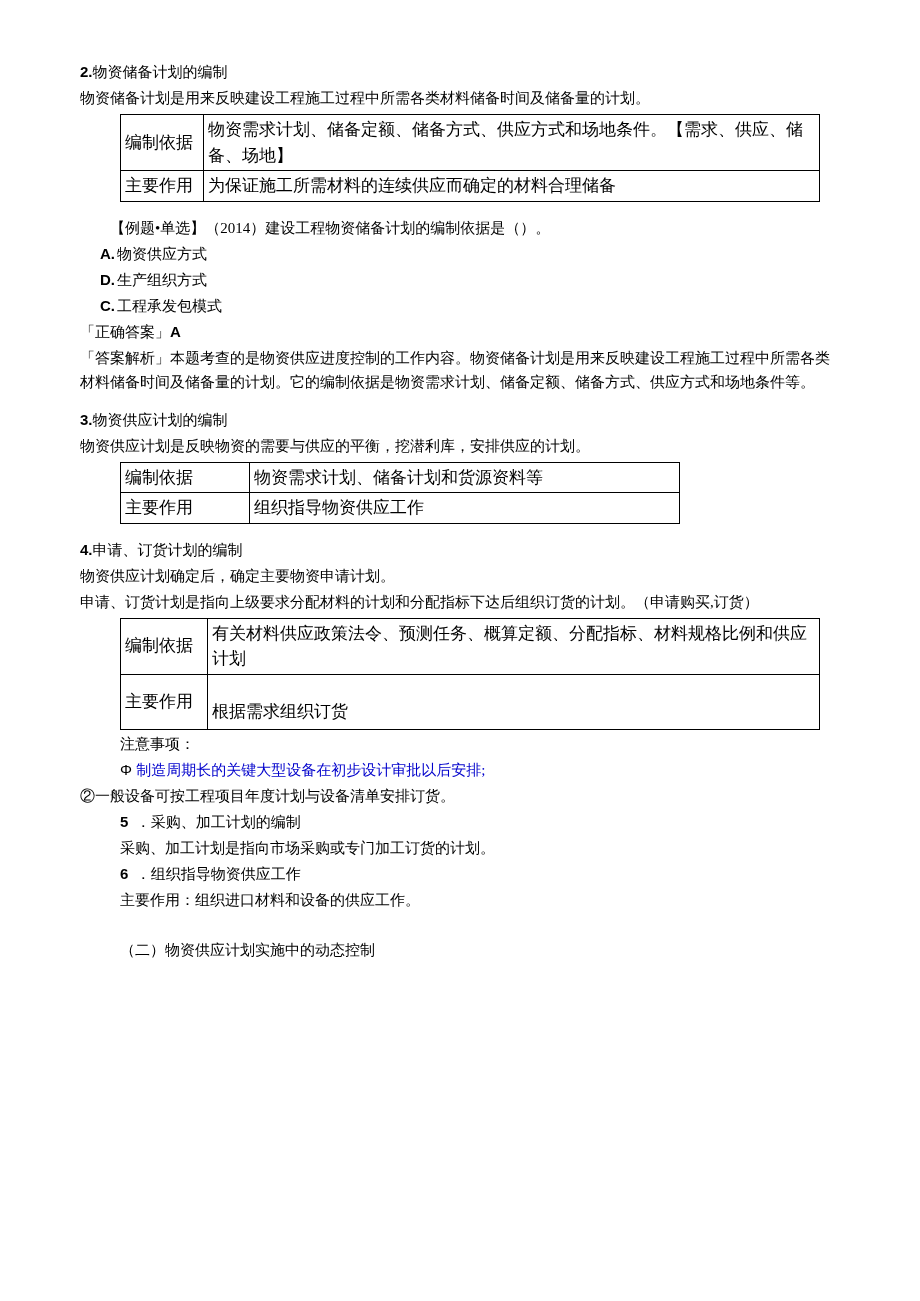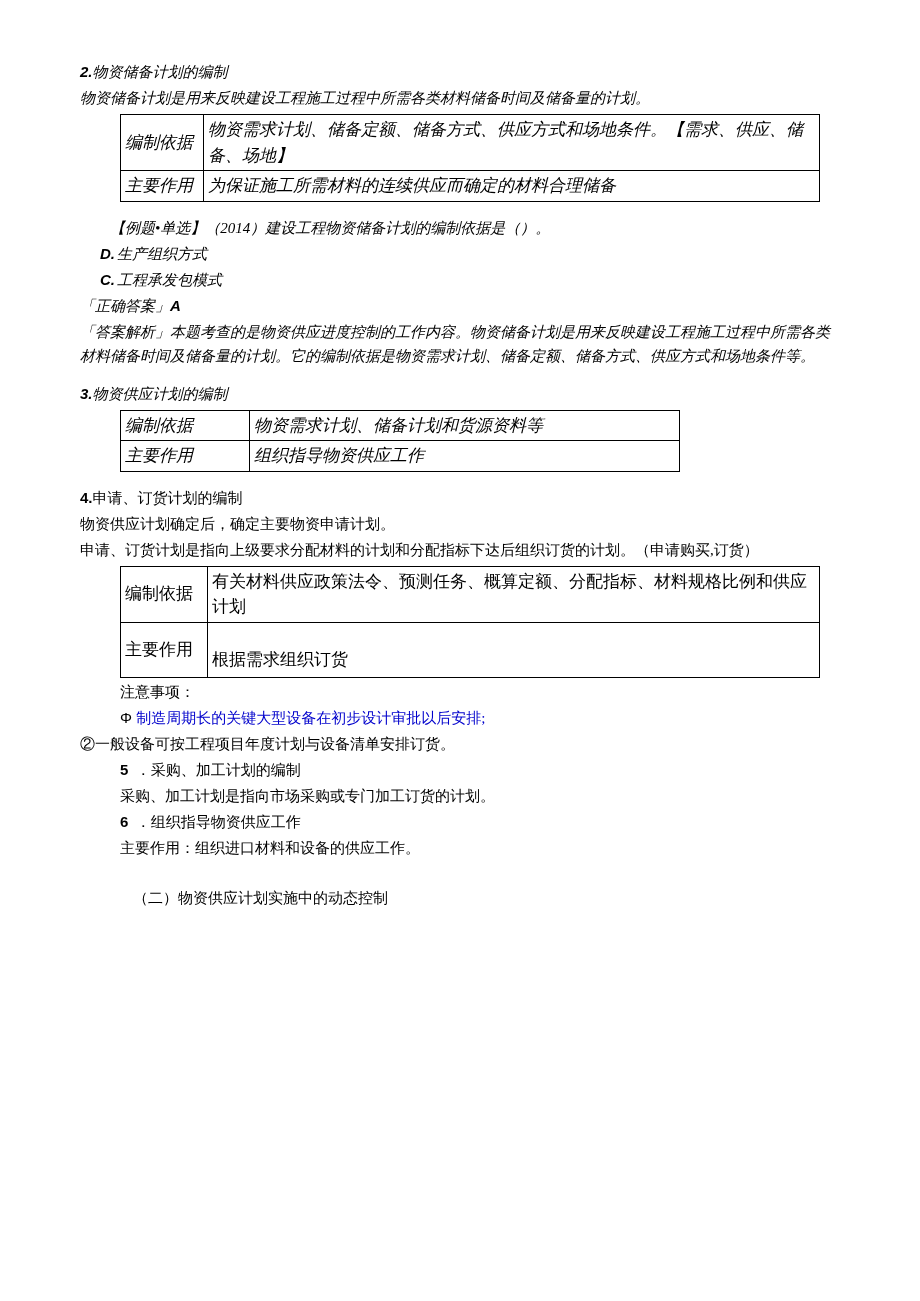--- a/index.html
+++ b/index.html
@@ -41,21 +41,21 @@
     }
     .t1 { width: 700px; }
     .t1 td.c1 { width: 74px; }
     .t2 { width: 560px; }
     .t2 td.c1 { width: 120px; }
     .t3 { width: 700px; margin-bottom: 2px;}
     .t3 td.c1 { width: 78px; }
     .t3 td.r2 { height: 48px; vertical-align: bottom; padding-bottom: 4px;}
     .indent { margin-left: 30px; }
     .indent2 { margin-left: 20px; }
-    .block { margin-bottom: 14px; font-style: italic; }
+    .block { margin-bottom: 14px; }
     .underlink {
       color: #0000cc;
     }
     .arial { font-family: Arial, sans-serif; }
   </style>
 </head>
 <body>
 
 
 
@@ -72,31 +72,33 @@
       <td>物资需求计划、储备定额、储备方式、供应方式和场地条件。【需求、供应、储备、场地】</td>
     </tr>
     <tr>
       <td class="c1">主要作用</td>
       <td>为保证施工所需材料的连续供应而确定的材料合理储备</td>
     </tr>
   </tbody>
     </table>
 
   <p class="indent">【例题•单选】（2014）建设工程物资储备计划的编制依据是（）。</p>
+  <p class="indent2"><span class="bold-opt">A.</span><span>物资供应方式</span></p>
   <p class="indent2"><span class="bold-opt">D.</span><span>生产组织方式</span></p>
   <p class="indent2"><span class="bold-opt">C.</span><span>工程承发包模式</span></p>
   <p><span>「正确答案」</span><span class="arial" style="font-weight:bold">A</span></p>
   <p>「答案解析」本题考查的是物资供应进度控制的工作内容。物资储备计划是用来反映建设工程施工过程中所需各类材料储备时间及储备量的计划。它的编制依据是物资需求计划、储备定额、储备方式、供应方式和场地条件等。</p>
 </div>
 
 
 <div class="block">
   <p class="section-heading">
     <span class="bold-num">3.</span><span>物资供应计划的编制</span>
   </p>
+  <p>物资供应计划是反映物资的需要与供应的平衡，挖潜利库，安排供应的计划。</p>
   <table class="t2">
     <tbody>
         <tr>
       <td class="c1">编制依据</td>
       <td>物资需求计划、储备计划和货源资料等</td>
     </tr>
     <tr>
       <td class="c1">主要作用</td>
       <td>组织指导物资供应工作</td>
     </tr>
@@ -138,16 +140,16 @@
 
 
 <div style="margin-left:40px">
   <p class="section-heading">
     <span class="bold-num">6</span>&nbsp;&nbsp;<span>．</span><span>组织指导物资供应工作</span>
   </p>
   <p>主要作用：组织进口材料和设备的供应工作。</p>
 </div>
 
 <br>
-<p style="margin-left:53px">（二）物资供应计划实施中的动态控制</p>
+<p style="margin-left:40px">（二）物资供应计划实施中的动态控制</p>
 
 
 
 
 </body></html>

